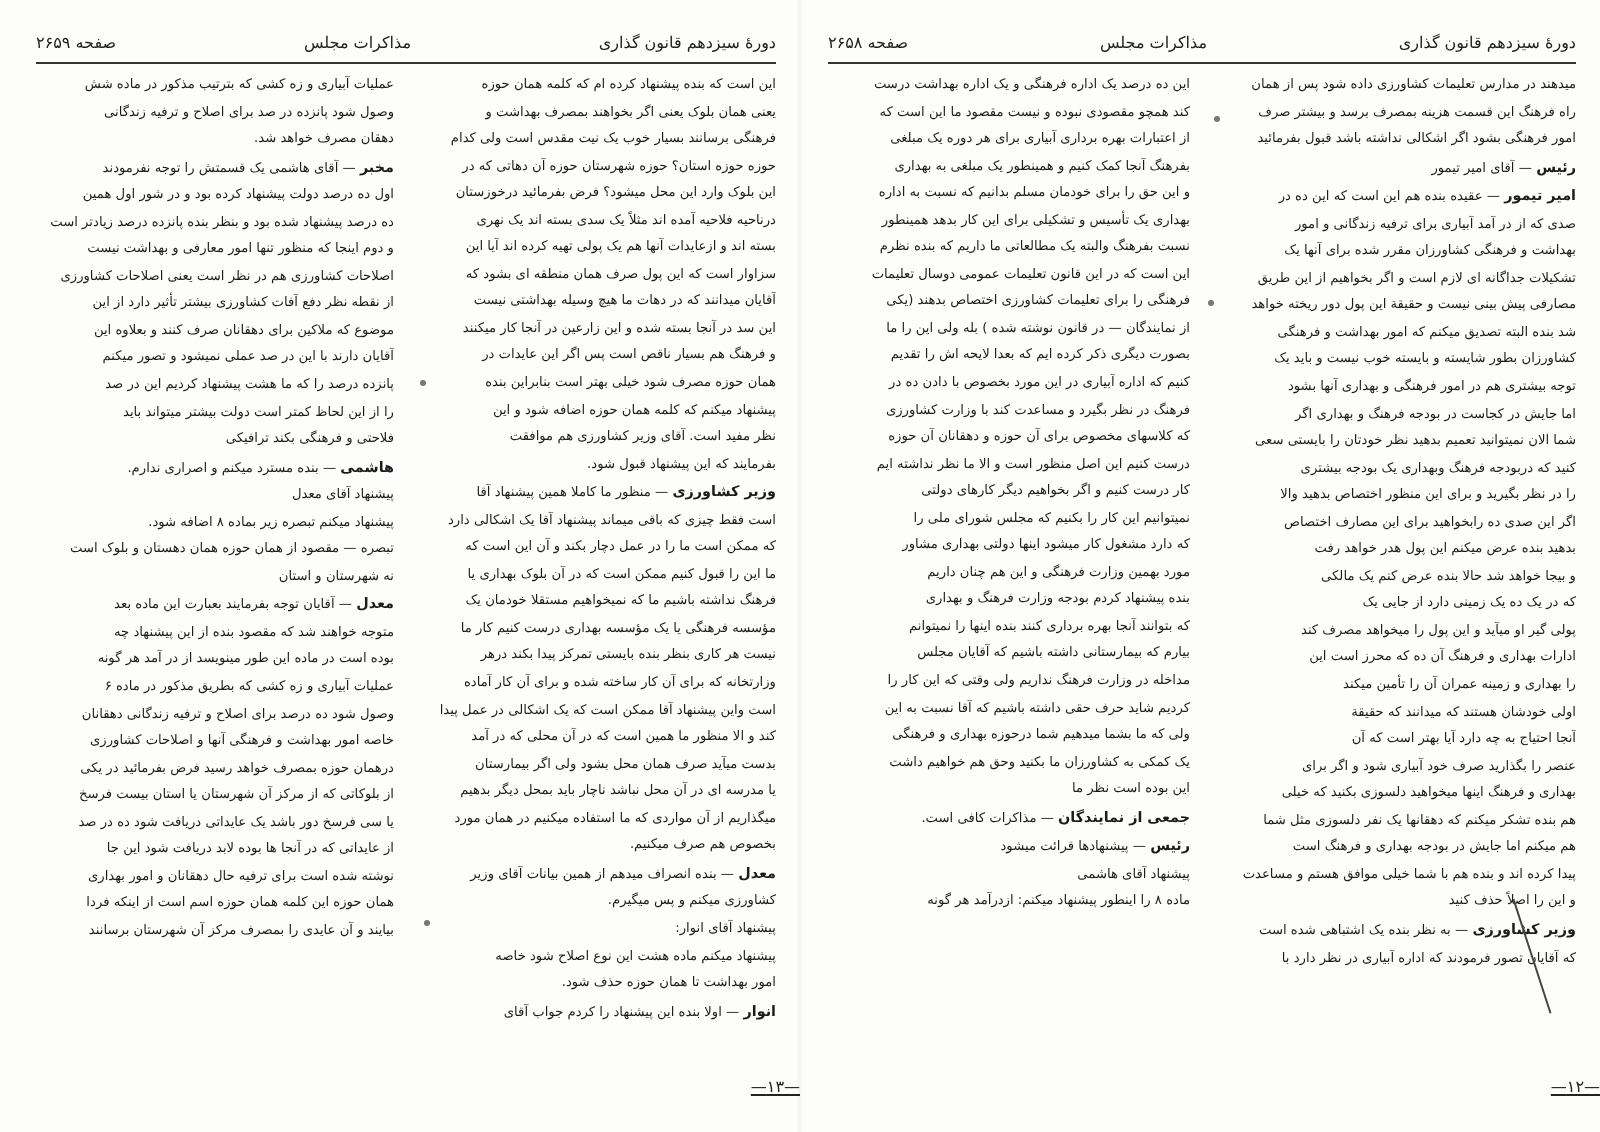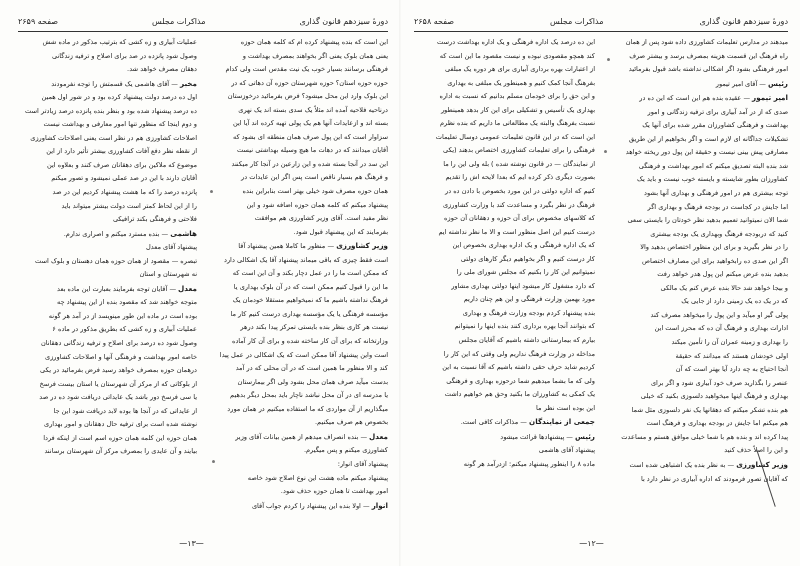--- a/index.html
+++ b/index.html
@@ -10,21 +10,21 @@
   .page.right{left:400px;width:400px;}
   .running-head{position:absolute;top:15px;left:18px;right:12px;height:14px;font-size:8px;line-height:14px;display:flex;justify-content:space-between;align-items:flex-end;color:#222;}
   .page.right .running-head{left:14px;right:12px;}
   .rule{position:absolute;top:31px;left:18px;right:12px;height:0;border-top:1.5px solid #333;}
   .page.right .rule{left:14px;}
   .cols{position:absolute;top:36px;left:18px;right:12px;bottom:44px;display:flex;flex-direction:row;gap:12px;}
   .page.right .cols{left:14px;}
   .col{flex:1;font-size:6.6px;line-height:13.55px;text-align:justify;overflow:hidden;color:#1c1c1c;}
   .col .line{display:block;white-space:nowrap;overflow:hidden;}
   .col .speaker{font-weight:bold;font-size:7.2px;}
-  .folio{position:absolute;bottom:18px;left:0;right:17px;text-align:center;font-size:8px;letter-spacing:1px;color:#222;}
+  .folio{position:absolute;bottom:18px;left:0;right:0;text-align:right;font-size:8px;letter-spacing:1px;color:#222;text-decoration:underline;}
   .gutter{position:absolute;left:399px;top:0;width:2px;height:566px;background:linear-gradient(to right,#f2f2ef,#fafaf8);}
   .dot{position:absolute;width:3px;height:3px;border-radius:50%;background:#777;}
   .scribble{position:absolute;left:765px;top:445px;width:20px;height:60px;border-left:1px solid #444;transform:rotate(-18deg);}
 </style>
 </head>
 <body>
 
 <div class="spread">
 
   <div class="gutter"></div>
@@ -84,20 +84,21 @@
           <span class="line">و دوم اینجا که منظور تنها امور معارفی و بهداشت نیست</span>
           <span class="line">اصلاحات کشاورزی هم در نظر است یعنی اصلاحات کشاورزی</span>
           <span class="line">از نقطه نظر دفع آفات کشاورزی بیشتر تأثیر دارد از این</span>
           <span class="line">موضوع که ملاکین برای دهقانان صرف کنند و بعلاوه این</span>
           <span class="line">آقایان دارند با این در صد عملی نمیشود و تصور میکنم</span>
           <span class="line">پانزده درصد را که ما هشت پیشنهاد کردیم این در صد</span>
           <span class="line">را از این لحاظ کمتر است دولت بیشتر میتواند باید</span>
           <span class="line">فلاحتی و فرهنگی بکند ترافیکی</span>
           <span class="line"><span class="speaker">هاشمی</span> — بنده مسترد میکنم و اصراری ندارم.</span>
           <span class="line">پیشنهاد آقای معدل</span>
+          <span class="line">پیشنهاد میکنم تبصره زیر بماده ۸ اضافه شود.</span>
           <span class="line">تبصره — مقصود از همان حوزه همان دهستان و بلوک است</span>
           <span class="line">نه شهرستان و استان</span>
           <span class="line"><span class="speaker">معدل</span> — آقایان توجه بفرمایند بعبارت این ماده بعد</span>
           <span class="line">متوجه خواهند شد که مقصود بنده از این پیشنهاد چه</span>
           <span class="line">بوده است در ماده این طور مینویسد از در آمد هر گونه</span>
           <span class="line">عملیات آبیاری و زه کشی که بطریق مذکور در ماده ۶</span>
           <span class="line">وصول شود ده درصد برای اصلاح و ترفیه زندگانی دهقانان</span>
           <span class="line">خاصه امور بهداشت و فرهنگی آنها و اصلاحات کشاورزی</span>
           <span class="line">درهمان حوزه بمصرف خواهد رسید فرض بفرمائید در یکی</span>
           <span class="line">از بلوکاتی که از مرکز آن شهرستان یا استان بیست فرسخ</span>
@@ -159,25 +160,24 @@
           <span class="line">کند همچو مقصودی نبوده و نیست مقصود ما این است که</span>
           <span class="line">از اعتبارات بهره برداری آبیاری برای هر دوره یک مبلغی</span>
           <span class="line">بفرهنگ آنجا کمک کنیم و همینطور یک مبلغی به بهداری</span>
           <span class="line">و این حق را برای خودمان مسلم بدانیم که نسبت به اداره</span>
           <span class="line">بهداری یک تأسیس و تشکیلی برای این کار بدهد همینطور</span>
           <span class="line">نسبت بفرهنگ والبته یک مطالعاتی ما داریم که بنده نظرم</span>
           <span class="line">این است که در این قانون تعلیمات عمومی دوسال تعلیمات</span>
           <span class="line">فرهنگی را برای تعلیمات کشاورزی اختصاص بدهند (یکی</span>
           <span class="line">از نمایندگان — در قانون نوشته شده ) بله ولی این را ما</span>
           <span class="line">بصورت دیگری ذکر کرده ایم که بعدا لایحه اش را تقدیم</span>
-          <span class="line">کنیم که اداره دولتی در این مورد بخصوص با دادن ده در</span>
+          <span class="line">کنیم که اداره آبیاری در این مورد بخصوص با دادن ده در</span>
           <span class="line">فرهنگ در نظر بگیرد و مساعدت کند با وزارت کشاورزی</span>
           <span class="line">که کلاسهای مخصوص برای آن حوزه و دهقانان آن حوزه</span>
           <span class="line">درست کنیم این اصل منظور است و الا ما نظر نداشته ایم</span>
-          <span class="line">که یک اداره فرهنگی و یک اداره بهداری بخصوص این</span>
           <span class="line">کار درست کنیم و اگر بخواهیم دیگر کارهای دولتی</span>
           <span class="line">نمیتوانیم این کار را بکنیم که مجلس شورای ملی را</span>
           <span class="line">که دارد مشغول کار میشود اینها دولتی بهداری مشاور</span>
           <span class="line">مورد بهمین وزارت فرهنگی و این هم چنان داریم</span>
           <span class="line">بنده پیشنهاد کردم بودجه وزارت فرهنگ و بهداری</span>
           <span class="line">که بتوانند آنجا بهره برداری کنند بنده اینها را نمیتوانم</span>
           <span class="line">بیارم که بیمارستانی داشته باشیم که آقایان مجلس</span>
           <span class="line">مداخله در وزارت فرهنگ نداریم ولی وقتی که این کار را</span>
           <span class="line">کردیم شاید حرف حقی داشته باشیم که آقا نسبت به این</span>
           <span class="line">ولی که ما بشما میدهیم شما درحوزه بهداری و فرهنگی</span>

